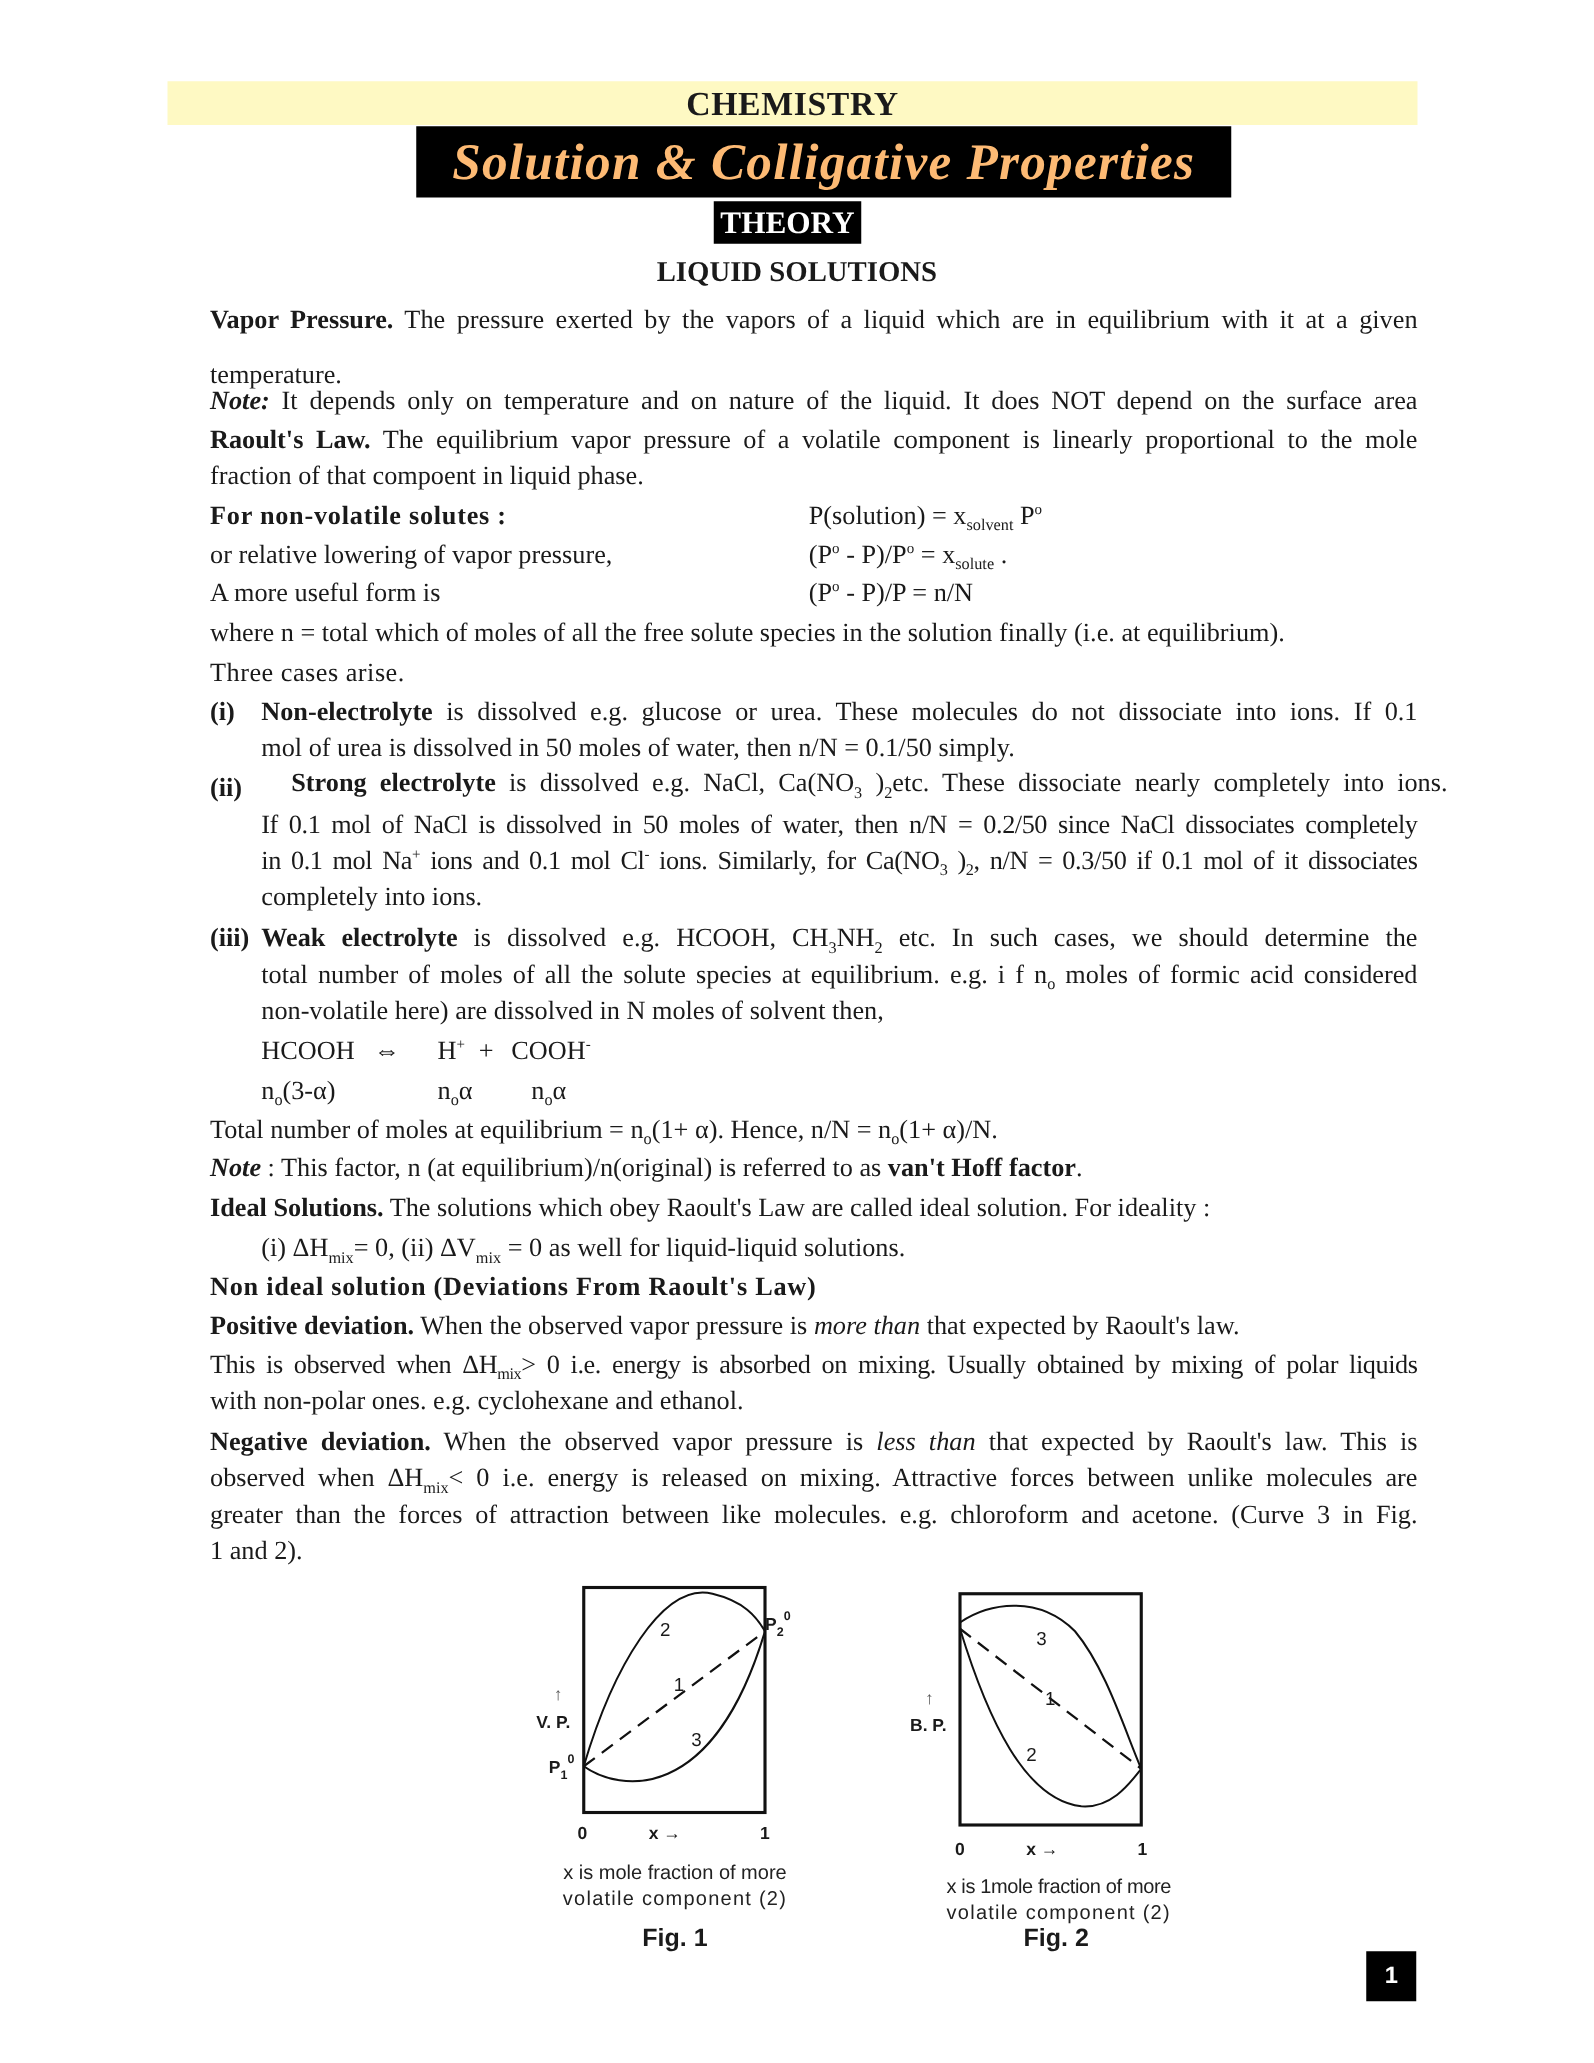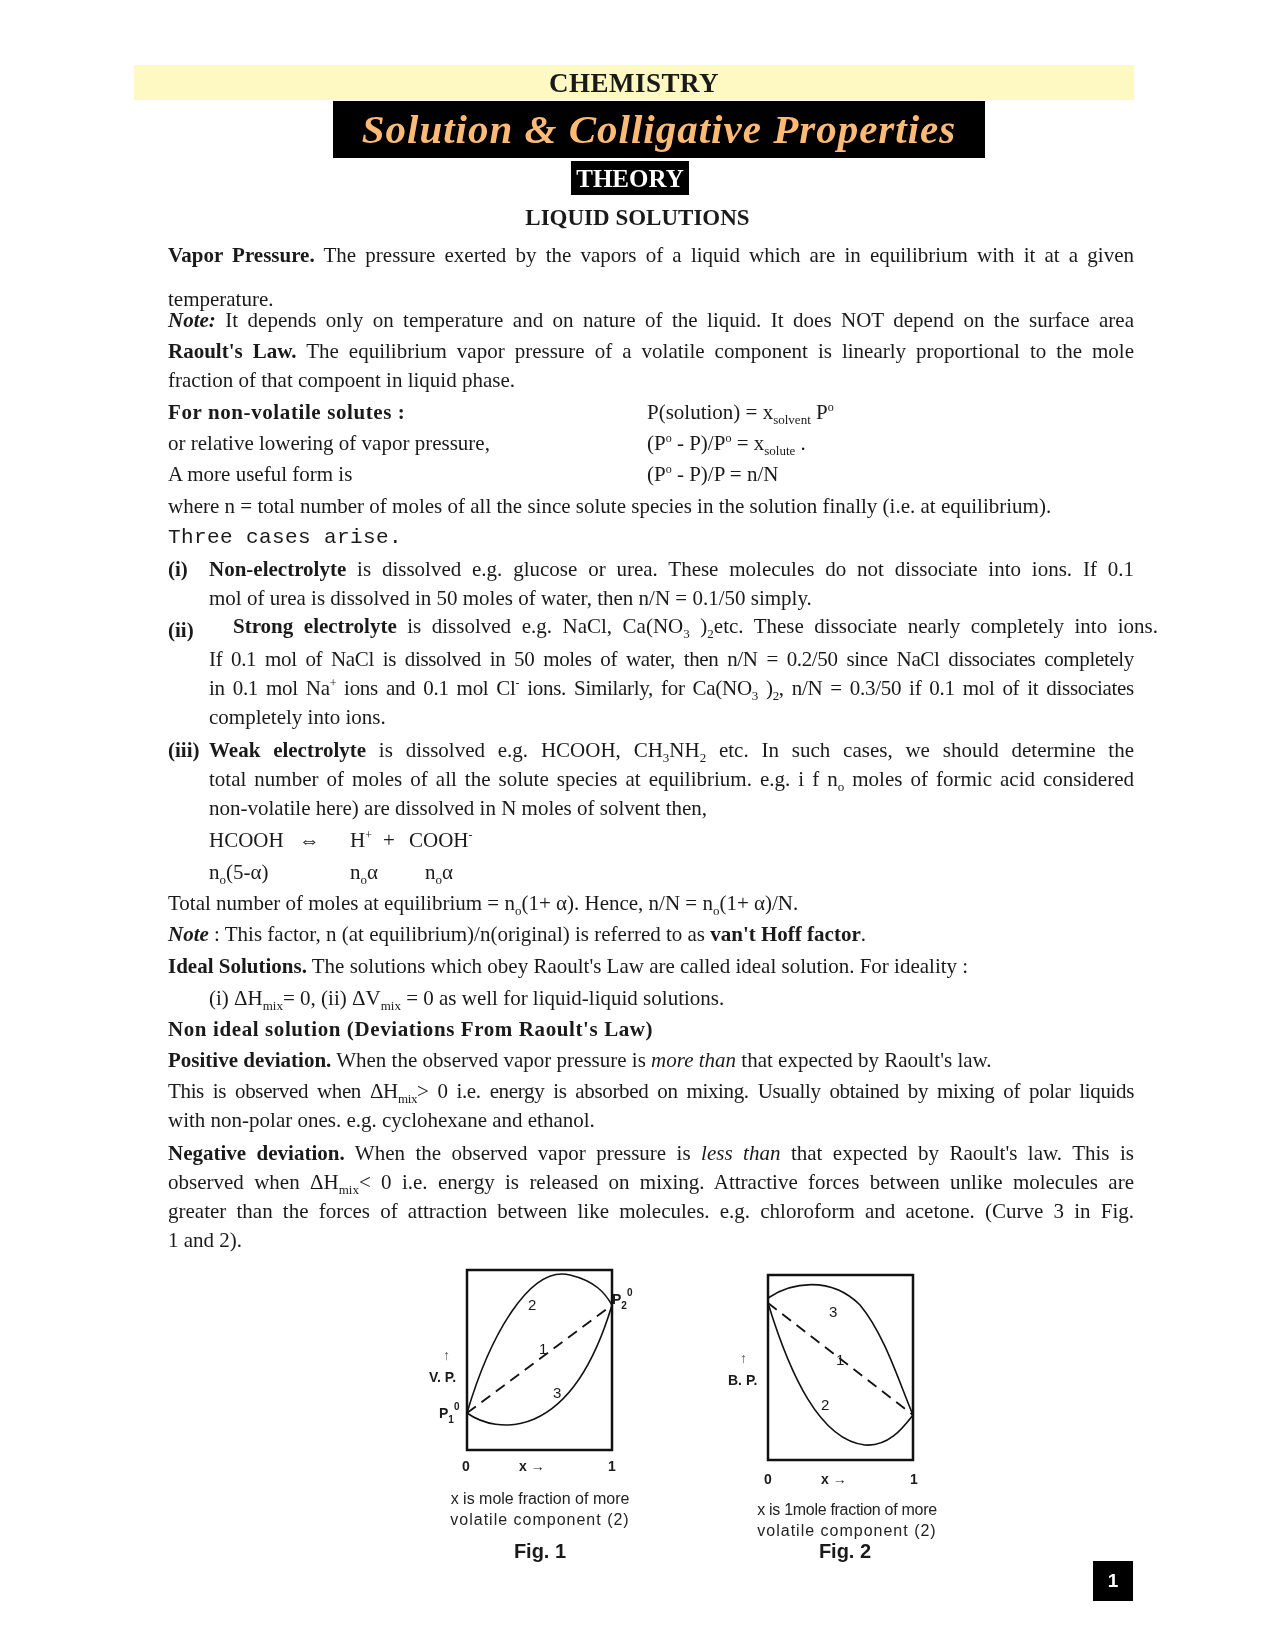--- a/index.html
+++ b/index.html
@@ -50,22 +50,22 @@
 </div>
 <div class="line" style="top:431px;">
   <span>or relative lowering of vapor pressure,</span>
   <span style="position:absolute; left:479px;"><span>(P</span><sup>o</sup><span> - P)/P</span><sup>o</sup><span> =  x</span><sub>solute</sub><span> .</span></span>
 </div>
 <div class="line" style="top:462px;">
   <span>A more useful form is</span>
   <span style="position:absolute; left:479px;"><span>(P</span><sup>o</sup><span> - P)/P   = n/N</span></span>
 </div>
 
-<div class="line" style="top:494px;">where n = total number of moles of all the since solute species in the solution finally (i.e. at equilibrium).</div>
-<div class="line" style="top:526px; letter-spacing:0.4px;font-family:Liberation Mono, monospace;">Three cases arise.</div>
+<div class="line" style="top:494px;">where n = total which of moles of all the free solute species in the solution finally (i.e. at equilibrium).</div>
+<div class="line" style="top:526px; letter-spacing:0.4px;">Three cases arise.</div>
 
 <div class="num" style="top:557px;">(i)</div>
 <div class="line just ind" style="top:557px;"><b>Non-electrolyte</b><span> is dissolved e.g. glucose or urea. These molecules do not dissociate into ions. If 0.1</span></div>
 <div class="line ind" style="top:586px;">mol of urea is dissolved in 50 moles of water, then n/N = 0.1/50  simply.</div>
 
 <div class="num" style="top:618px;">(ii)</div>
 <div class="line just ind" style="top:614px;margin-left:24px;"><b>Strong electrolyte</b><span> is dissolved e.g. NaCl, Ca(NO</span><sub>3</sub><span> )</span><sub>2</sub><span>etc. These dissociate nearly completely into ions.</span></div>
 <div class="line just ind" style="top:647px; letter-spacing:-0.35px;"><span>If 0.1 mol of NaCl is dissolved in 50 moles of water, then n/N = 0.2/50 since NaCl dissociates completely</span></div>
 <div class="line just ind" style="top:676px; letter-spacing:-0.3px;"><span>in 0.1 mol Na</span><sup>+</sup><span> ions and 0.1 mol Cl</span><sup>-</sup><span> ions. Similarly, for Ca(NO</span><sub>3</sub><span> )</span><sub>2</sub><span>, n/N = 0.3/50 if 0.1 mol of it dissociates</span></div>
 <div class="line ind" style="top:705px;">completely into ions.</div>
@@ -76,21 +76,21 @@
 <div class="line ind" style="top:796px;">non-volatile here) are dissolved in N  moles of solvent then,</div>
 
 <div class="line ind" style="top:828px;">
   <span>HCOOH</span>
   <span style="position:absolute; left:90px;">⇔</span>
   <span style="position:absolute; left:141px;"><span>H</span><sup>+</sup></span>
   <span style="position:absolute; left:174px;">+</span>
   <span style="position:absolute; left:200px;"><span>COOH</span><sup>-</sup></span>
 </div>
 <div class="line ind" style="top:860px;">
-  <span><span>n</span><sub>o</sub><span>(5-α)</span></span>
+  <span><span>n</span><sub>o</sub><span>(3-α)</span></span>
   <span style="position:absolute; left:141px;"><span>n</span><sub>o</sub><span>α</span></span>
   <span style="position:absolute; left:216px;"><span>n</span><sub>o</sub><span>α</span></span>
 </div>
 
 <div class="line" style="top:891px;"><span>Total number of moles at equilibrium  = n</span><sub>o</sub><span>(1+ α). Hence, n/N = n</span><sub>o</sub><span>(1+ α)/N.</span></div>
 
 <div class="line" style="top:922px;"><i><b>Note</b></i><span> : This factor, n (at equilibrium)/n(original) is referred to as </span><b>van't Hoff factor</b><span>.</span></div>
 
 <div class="line" style="top:954px;"><b>Ideal Solutions.</b><span> The solutions which obey Raoult's Law are called ideal solution. For ideality :</span></div>
 <div class="line" style="top:986px; left:209px;"><span>(i) ΔH</span><sub>mix</sub><span>= 0,     (ii) ΔV</span><sub>mix</sub><span> = 0 as well for liquid-liquid solutions.</span></div>

